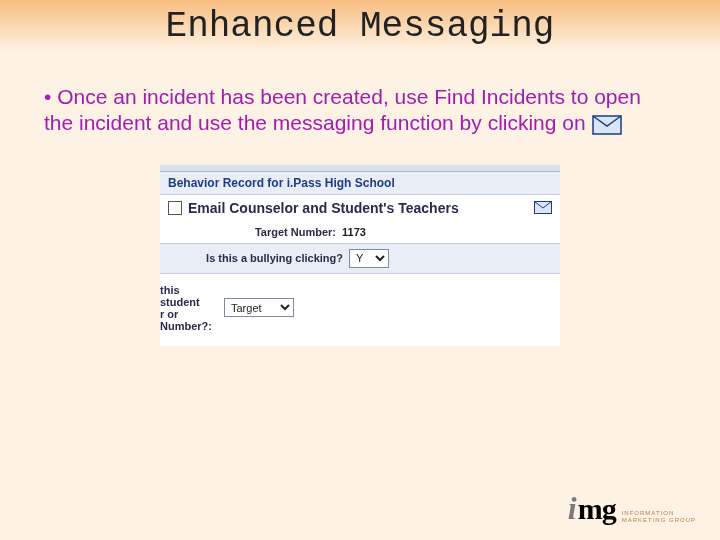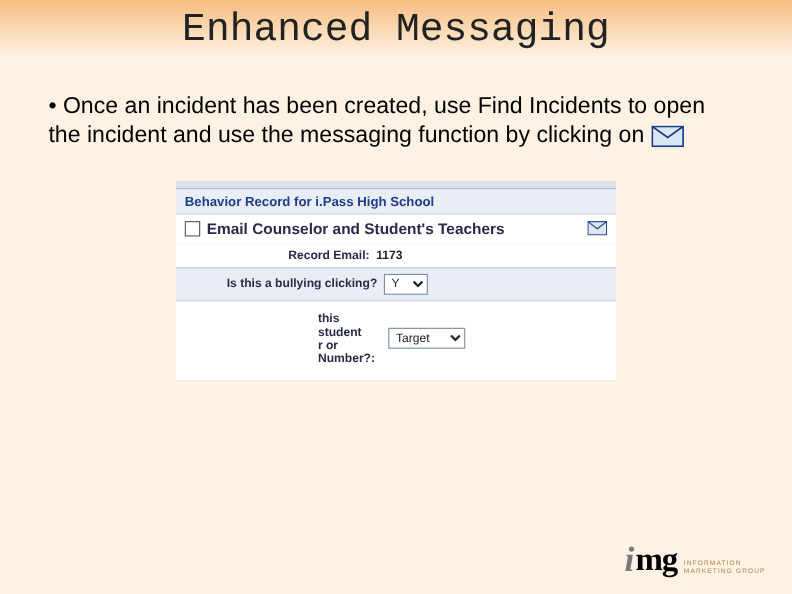--- a/index.html
+++ b/index.html
@@ -1,18 +1,18 @@
 <!DOCTYPE html>
 <html><head>
 <meta charset="utf-8">
 <style>
   html,body{margin:0;padding:0;width:720px;height:540px;font-family:Verdana,Geneva,sans-serif;background:#fdf2e3;}
   .title-band{width:100%;height:60px;background:linear-gradient(to bottom,#f7bd80 0%,#fdf2e3 85%);text-align:center;}
   .title-band h1{margin:0;padding:6px 0 0 0;font-size:36px;font-weight:normal;font-family:Liberation Mono, monospace;color:#222;}
-  .body-text{padding:24px 58px 0 44px;font-size:21px;color:#000000;line-height:1.25;}
+  .body-text{padding:24px 58px 0 44px;font-size:21px;color:#a21caf;line-height:1.25;}
   .bullet-row{display:block;}
   .mail-icon-inline{display:inline-block;vertical-align:middle;}
   .screenshot-wrap{margin:28px auto 0 auto;width:400px;}
   .screenshot{width:400px;font-family:Verdana,Geneva,sans-serif;font-size:11px;color:#333;background:#fca5a5;}
   .ss-top{height:6px;background:#d9e1ed;border-bottom:1px solid #aab6cc;}
   .ss-header{background:#e9edf5;padding:4px 8px;font-weight:bold;color:#1f3c8a;font-size:12px;border-bottom:1px solid #c7cfdf;}
   .ss-row{display:flex;align-items:center;padding:5px 8px;background:#fff;}
   .ss-row.alt{background:#e9edf5;border-top:1px solid #c7cfdf;border-bottom:1px solid #c7cfdf;}
   .ss-label{flex:0 0 auto;font-weight:bold;color:#2a2a4a;font-size:11px;padding-right:6px;text-align:right;}
   .ss-label.wide{width:175px;}
@@ -62,32 +62,32 @@
       <span class="ss-chklabel">Email Counselor and Student's Teachers</span>
       <span class="ss-mail">
         <svg width="18" height="13" viewBox="0 0 18 13">
           <rect x="0.5" y="0.5" width="17" height="12" fill="#dce6f2" stroke="#1a3c8a"></rect>
           <polyline points="0.5,0.5 9,7 17.5,0.5" fill="none" stroke="#1a3c8a"></polyline>
         </svg>
       </span>
     </div>
 
     <div class="ss-row">
-      <span class="ss-label rec">Record Email:</span>
+      <span class="ss-label rec">Target Number:</span>
       <span class="ss-value">1173</span>
     </div>
 
     <div class="ss-row alt">
       <span class="ss-label wide">Is this a bullying clicking?</span>
       <select class="ss-select small">
         <option>Y</option>
       </select>
     </div>
 
-    <div class="ss-row" style="padding:10px 8px 14px 0;justify-content:center;">
+    <div class="ss-row" style="padding:10px 8px 14px 0;">
       <span class="ss-label off">
         <span>this student</span><br>
         <span>r or Number?:</span>
       </span>
       <select class="ss-select med">
         <option>Target</option>
       </select>
     </div>
   </div>
 </div>

